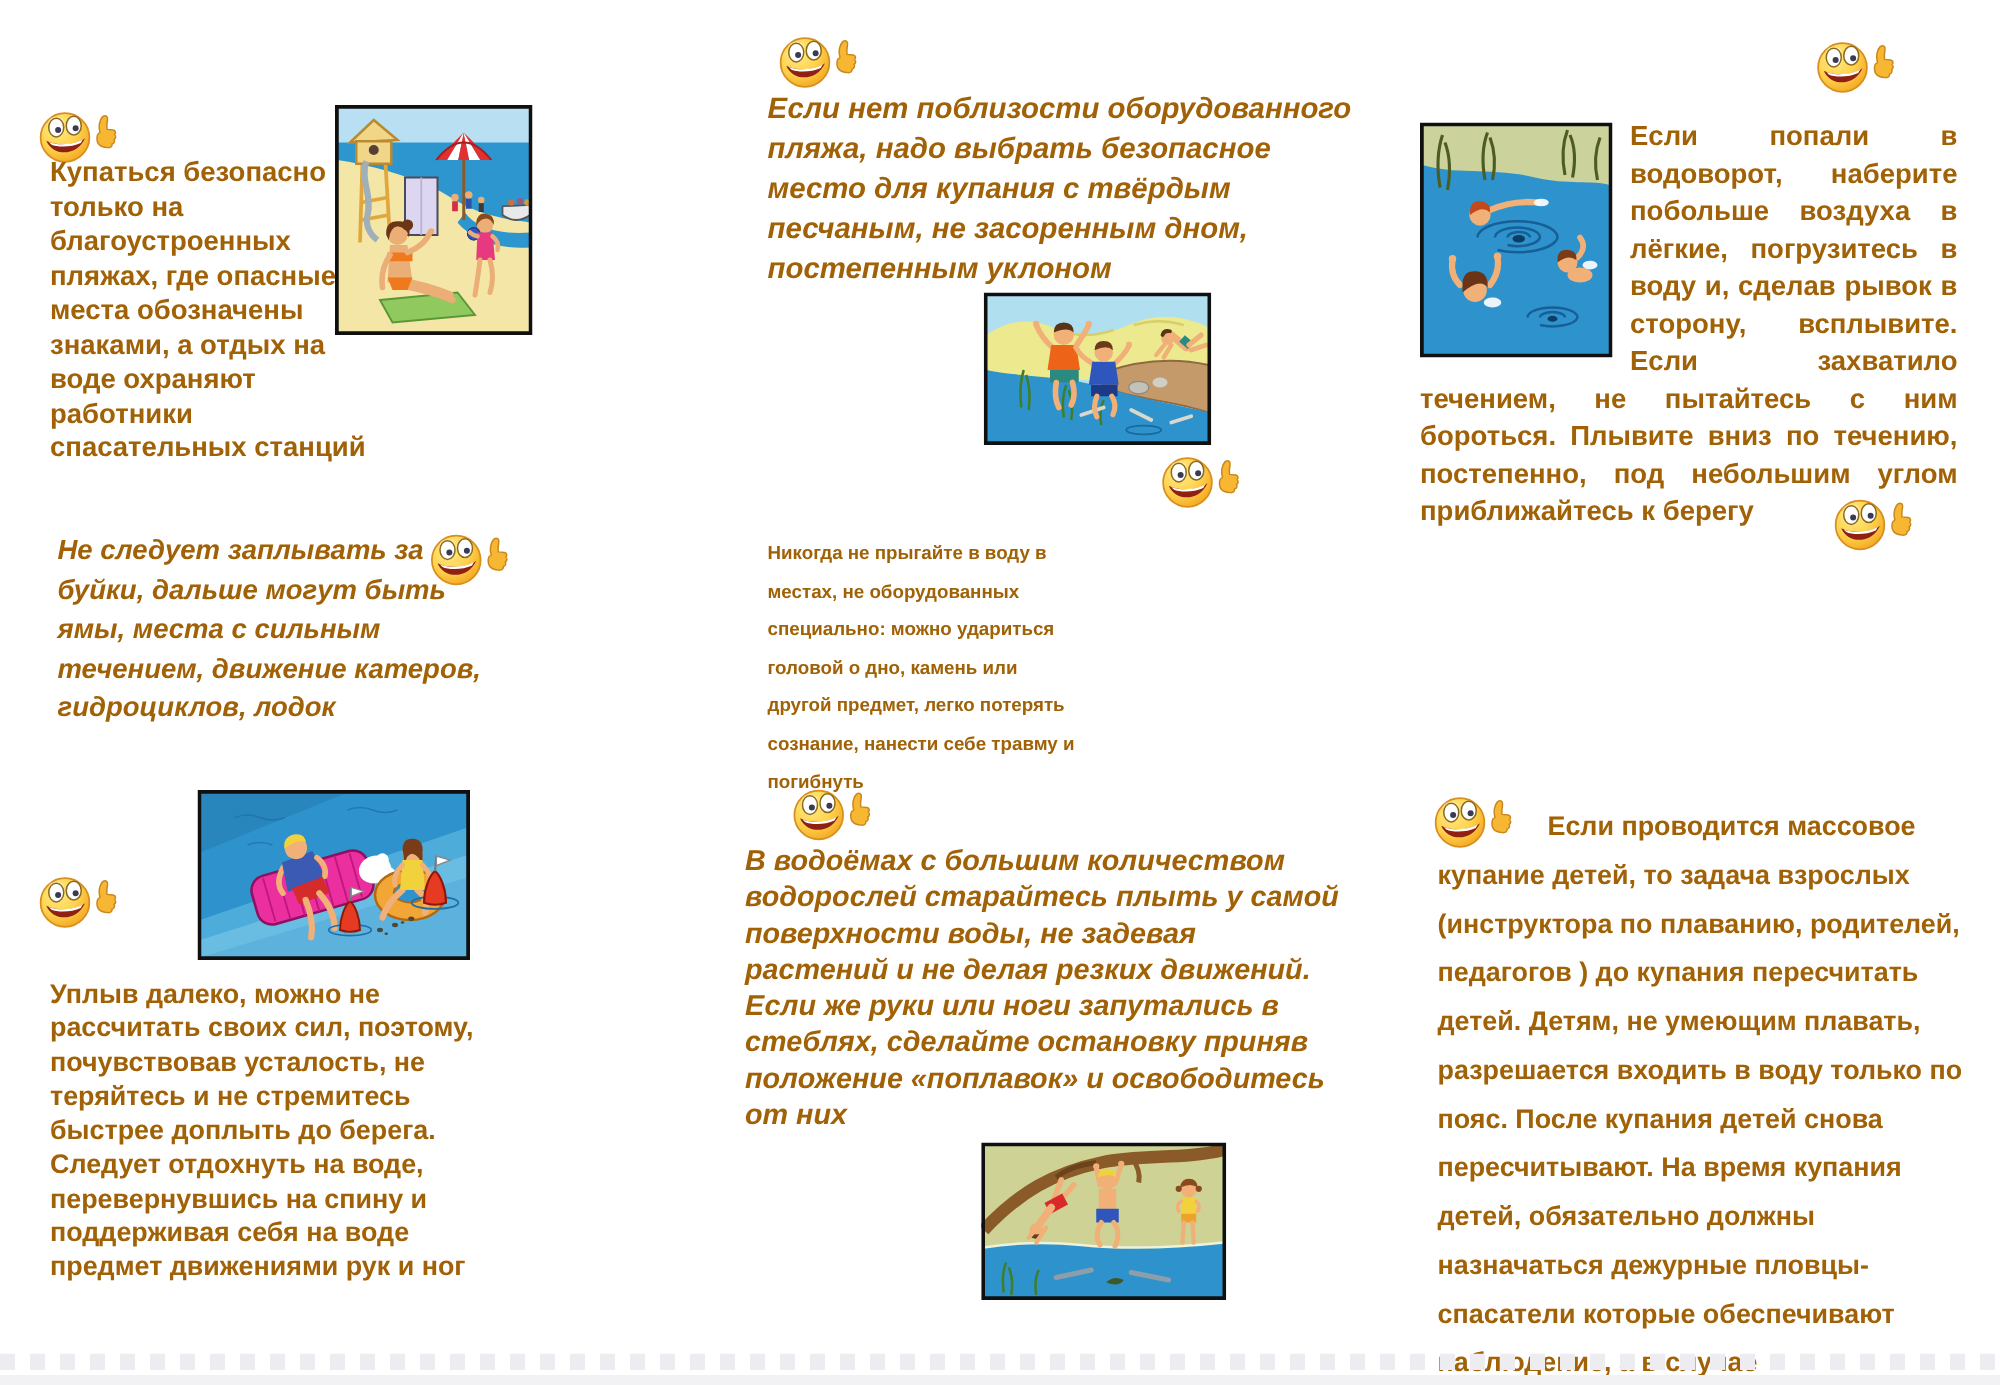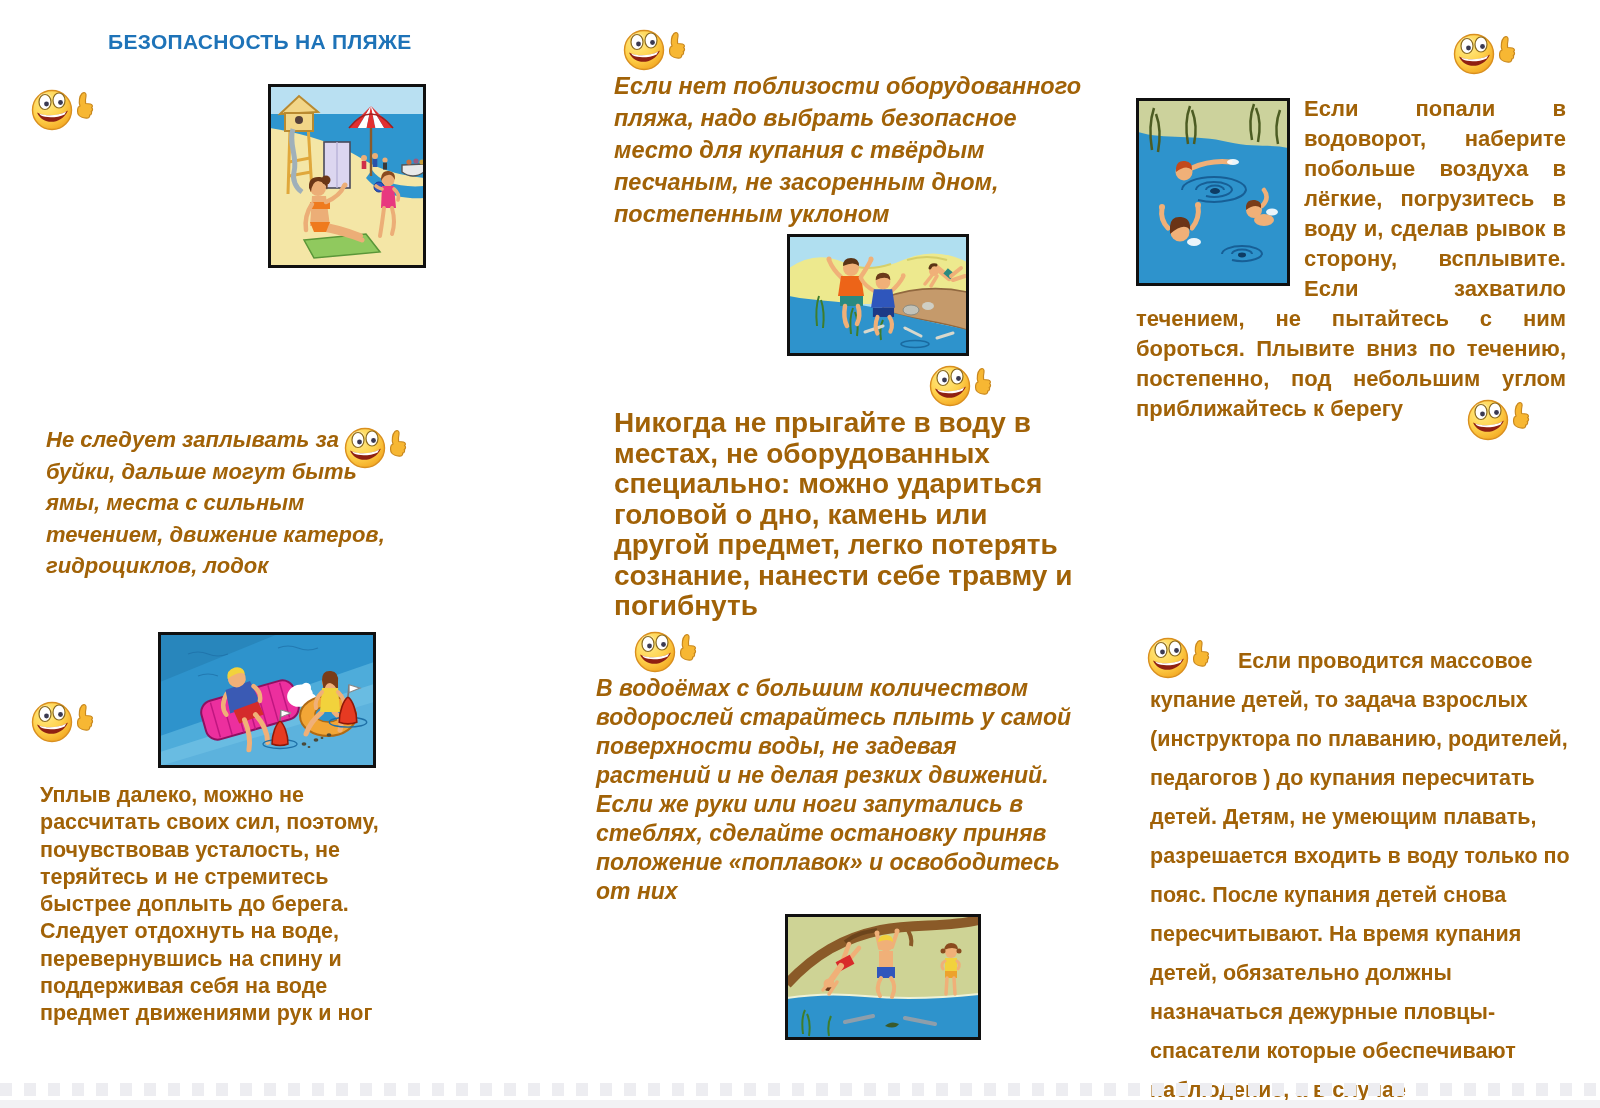--- a/index.html
+++ b/index.html
@@ -38,28 +38,36 @@
       <circle cx="30.5" cy="16.5" r="2.4" fill="#3a3a52"></circle>
       <path d="M7 26.5 C12.5 39.5 31.5 39 38 24.5 C30.5 30 15 31 7 26.5 Z" fill="#8f2012"></path>
       <path d="M9 27.5 C16 30.4 29 29.9 36.2 25.6 L34.6 28.4 C27.5 31.9 15.8 32 11 29.5 Z" fill="#fff"></path>
       <path d="M50 20 C48.5 16 49.5 10 52 7.5 C54.5 5.5 56.5 7 56 10 C55.4 13 55.3 15.5 55.6 17.5 L60.5 18 C62.5 18.4 63 20.6 61.6 21.6 C63 22.6 62.8 24.8 61.2 25.6 C62.2 26.9 61.3 28.9 59.6 29.2 C60 31 58.7 32.3 56.2 32.1 C52.8 31.9 50.2 30.9 48.7 29 C47.3 27.2 47.2 23.4 48.3 21.2 Z" fill="#f7b733" stroke="#c9881e" stroke-width="1.2" stroke-linejoin="round"></path>
     </symbol>
   </defs>
 </svg>
 
 <div class="page">
 
-  <div class="title" style="left:108px;top:30px;font-size:21px;color:#1e73b8;">БЕЗОПАСНОСТЬ НА ПЛЯЖЕ</div>
 
   <div class="smiley" style="left:30px;top:86px;">
     <svg>
         <use href="#smiley"></use>
       </svg>
   </div>
 
+  <div class="blk pre" style="left:40px;top:124px;font-size:22px;line-height:27.5px;">Купаться безопасно
+только на
+благоустроенных
+пляжах, где опасные
+места обозначены
+знаками, а отдых на
+воде охраняют
+работники
+спасательных станций</div>
 
   <div class="scene" style="left:268px;top:84px;width:158px;height:184px;">
     <svg viewBox="0 0 158 184" preserveAspectRatio="none">
       <rect width="158" height="184" fill="#fff"></rect>
       <rect x="2" y="2" width="154" height="180" fill="#b9e0f2"></rect>
       <rect x="2" y="30" width="154" height="68" fill="#2e96cf"></rect>
       <path d="M2 44 C28 48 58 56 82 68 C100 77 108 88 156 94 L156 182 L2 182 Z" fill="#f4e6a6"></path>
       <path d="M104 86 C112 98 132 104 156 102 L156 114 C128 116 108 106 98 94 Z" fill="#2e96cf"></path>
       <g stroke="#e0a83c" stroke-width="3" fill="none">
         <path d="M22 44 L20 110"></path>
@@ -290,21 +298,21 @@
       <rect x="1.5" y="1.5" width="179" height="119" fill="none" stroke="#101010" stroke-width="3"></rect>
     </svg>
   </div>
 
   <div class="smiley" style="left:928px;top:362px;">
     <svg>
         <use href="#smiley"></use>
       </svg>
   </div>
 
-  <div class="blk pre" style="left:614px;top:408px;font-size:28px;line-height:30.5px;">Никогда не прыгайте в воду в
+  <div class="blk pre" style="left:614px;top:428px;font-size:15px;line-height:30.5px;">Никогда не прыгайте в воду в
 местах, не оборудованных
 специально: можно удариться
 головой о дно, камень или
 другой предмет, легко потерять
 сознание, нанести себе травму и
 погибнуть</div>
 
   <div class="smiley" style="left:633px;top:628px;">
     <svg>
         <use href="#smiley"></use>

